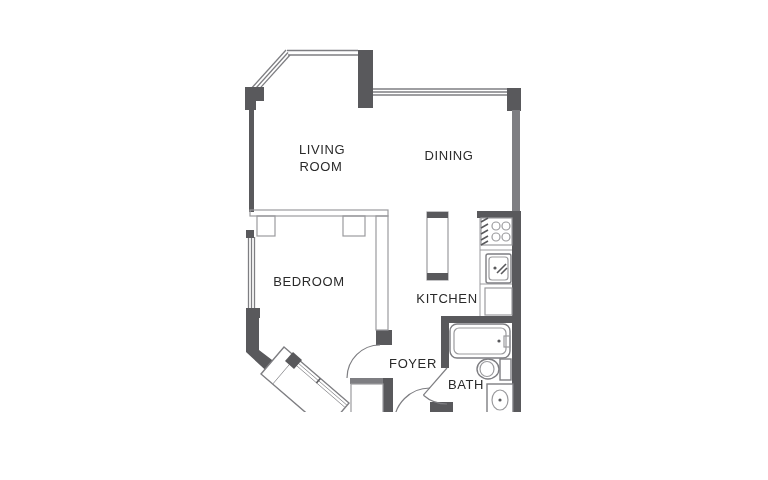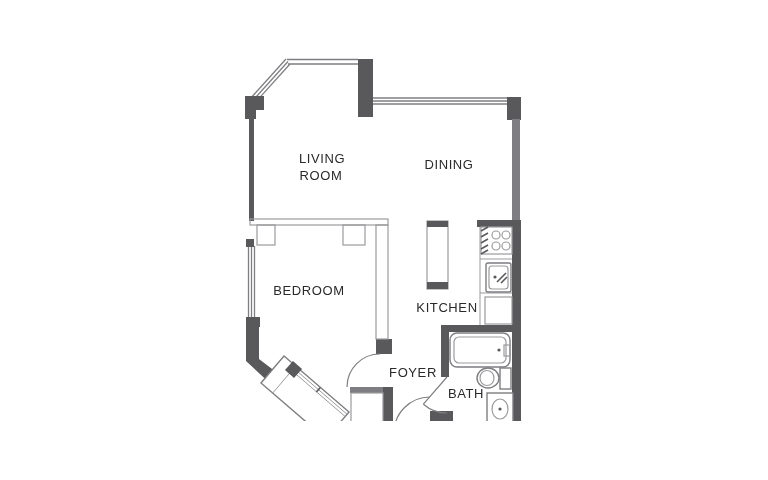--- a/index.html
+++ b/index.html
@@ -1,17 +1,17 @@
 <!DOCTYPE html>
 <html style="--background: #ffffff; --wall-dark: #59595c; --wall-mid: #7e7e82; --line: #9b9b9e; --text: #2a2a2a;"><head>
 <meta charset="utf-8">
 <style>
   html,body{margin:0;padding:0;background:#ffffff;}
   .canvas{position:relative;width:768px;height:412px;background:var(--background,#fff);overflow:hidden;
-          font-family:"Liberation Sans",sans-serif;margin-top:9px;}
+          font-family:"Liberation Sans",sans-serif;}
   svg{display:block;}
   .wall-dark{fill:var(--wall-dark,#59595c);}
   .wall-mid{fill:var(--wall-mid,#7e7e82);}
   .oln{fill:none;stroke:var(--line,#9b9b9e);stroke-width:1.2;}
   .olm{fill:#ffffff;stroke:var(--wall-mid,#7e7e82);stroke-width:1.4;}
   .win{stroke:var(--wall-mid,#7e7e82);stroke-width:1.3;fill:none;}
   .arc{fill:none;stroke:var(--wall-mid,#7e7e82);stroke-width:1.2;}
   .thin{stroke:var(--line,#9b9b9e);stroke-width:1;fill:none;}
   .dkst{stroke:var(--wall-dark,#59595c);stroke-width:1.6;fill:none;}
   .lbl{font-family:"Liberation Sans",sans-serif;font-size:13px;letter-spacing:0.6px;

